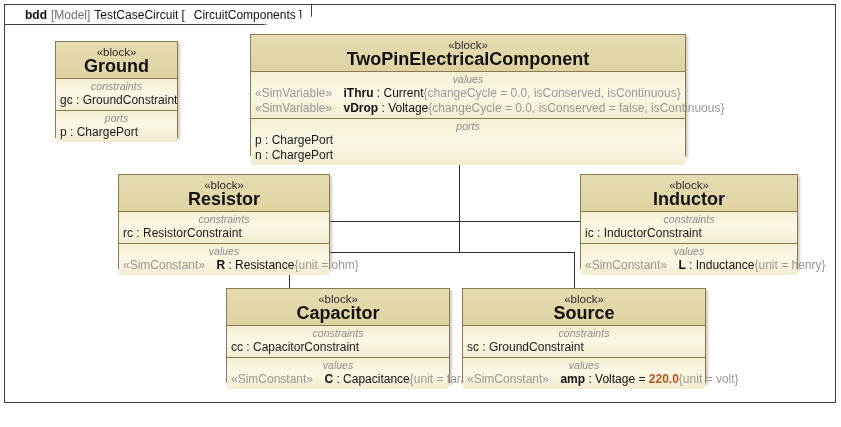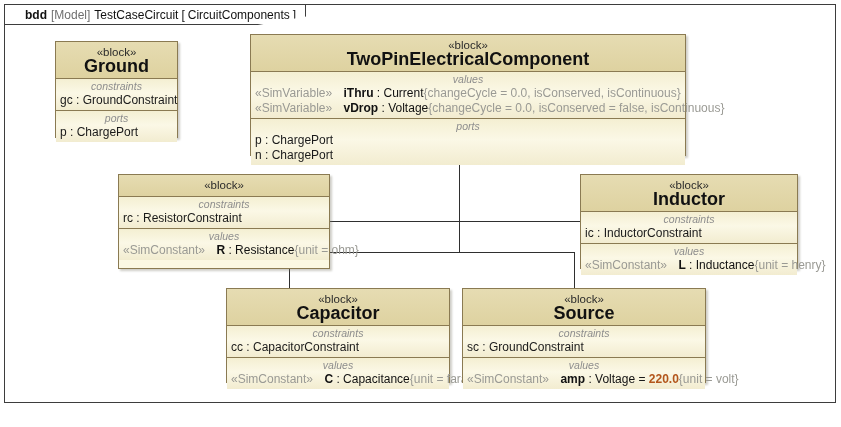--- a/index.html
+++ b/index.html
@@ -18,21 +18,21 @@
     position:absolute;left:4px;top:4px;height:21px;
     border:1px solid #3d3d3d;background:#ffffff;box-sizing:border-box;
     padding:0 9px 0 20px;display:flex;align-items:center;white-space:nowrap;
     -webkit-clip-path:polygon(0 0,100% 0,100% 60%,84% 100%,0 100%);
     clip-path:polygon(0 0,100% 0,100% 60%,84% 100%,0 100%);
   }
   #frame-tab .kind{font-weight:bold;color:#111;font-size:12px;}
   #frame-tab .model{color:#6f6f6f;font-size:12px;margin-left:4px;}
   #frame-tab .name{color:#111;font-size:12px;margin-left:4px;}
   #frame-tab .brk{color:#111;font-size:12px;margin-left:3px;}
-  #frame-tab .diag{color:#111;font-size:12px;margin-left:3px;}
+  #frame-tab .diag{color:#111;font-size:12px;margin-left:9px;}
 
   
   .block{
     position:absolute;box-sizing:border-box;
     border:1px solid #8a7a52;
     box-shadow:2px 2px 2px rgba(130,125,110,.38);
     background:#fbf8e3;
     z-index:5;
   }
   .hdr{
@@ -140,20 +140,21 @@
     </div>
     <div class="row">
       <span class="plain">n</span><span class="plain"> : </span><span class="plain">ChargePort</span>
     </div>
   </div>
 </div>
 
 <div class="block" style="left:118px;top:174px;width:212px;height:95px;">
   <div class="hdr">
     <div class="stereo">«block»</div>
+    <div class="bname">Resistor</div>
   </div>
   <div class="comp">
     <div class="comp-label">constraints</div>
     <div class="row">
       <span class="plain">rc</span><span class="plain"> : </span><span class="plain">ResistorConstraint</span>
     </div>
   </div>
   <div class="comp">
     <div class="comp-label">values</div>
     <div class="row">

